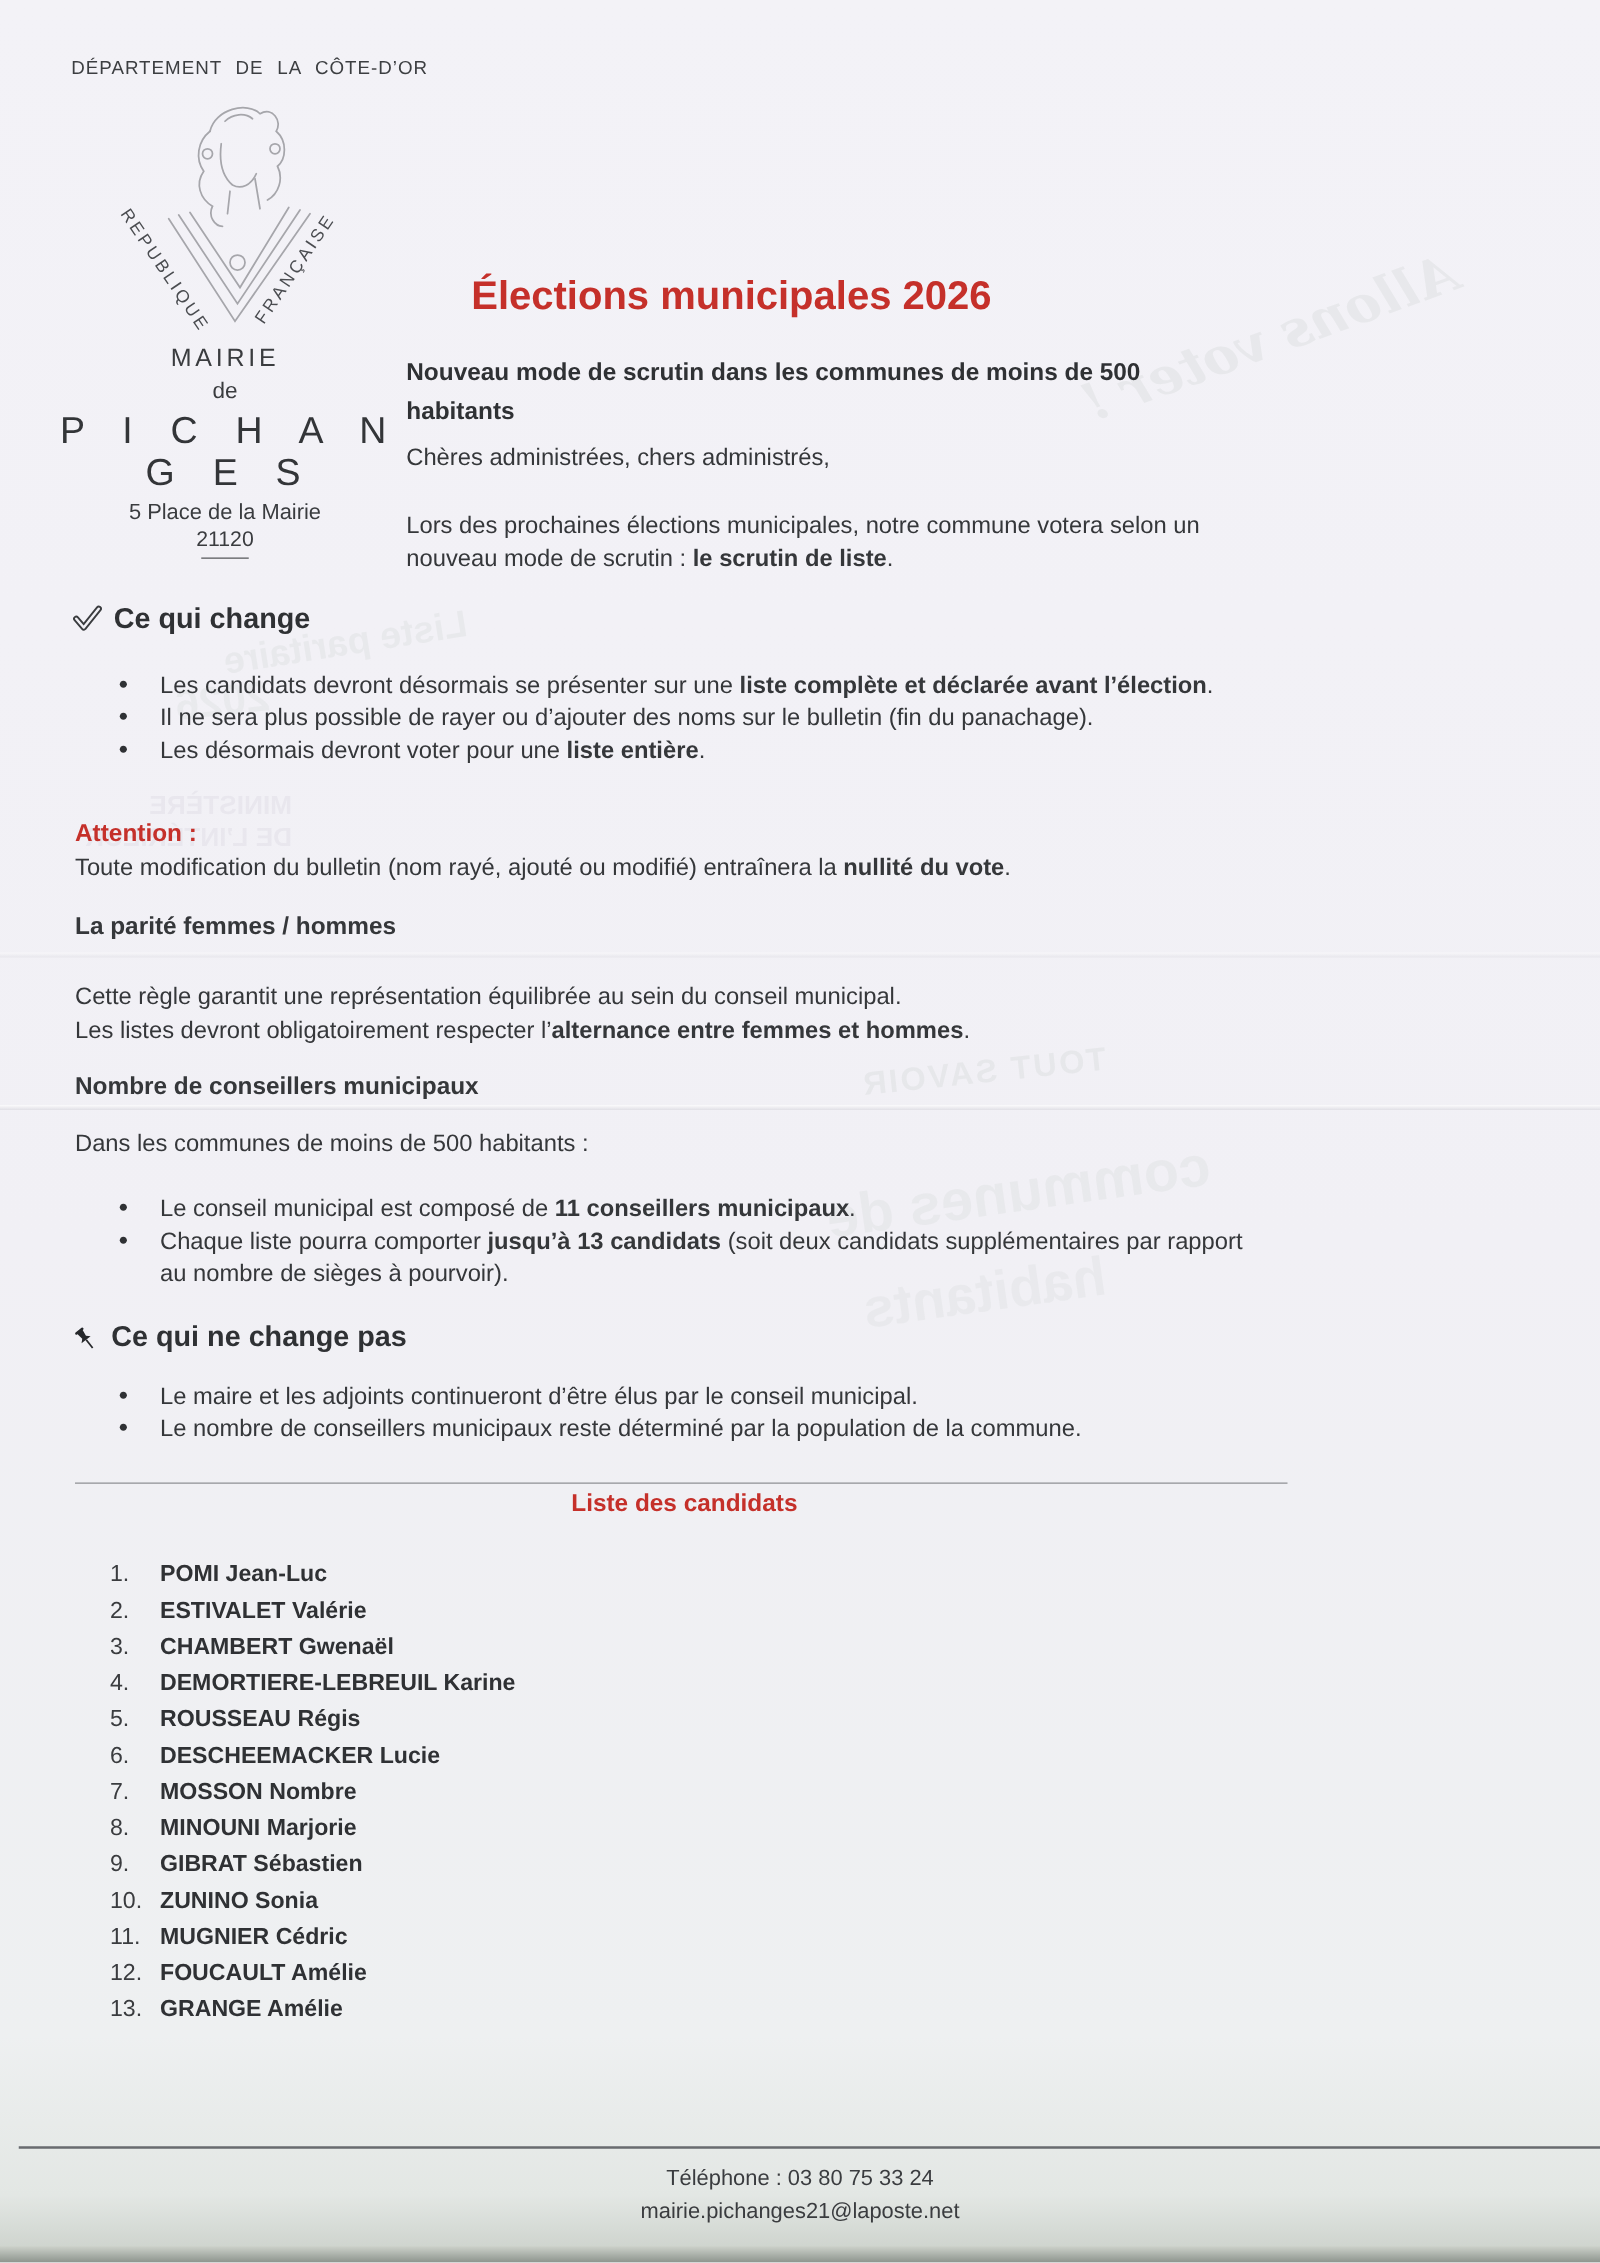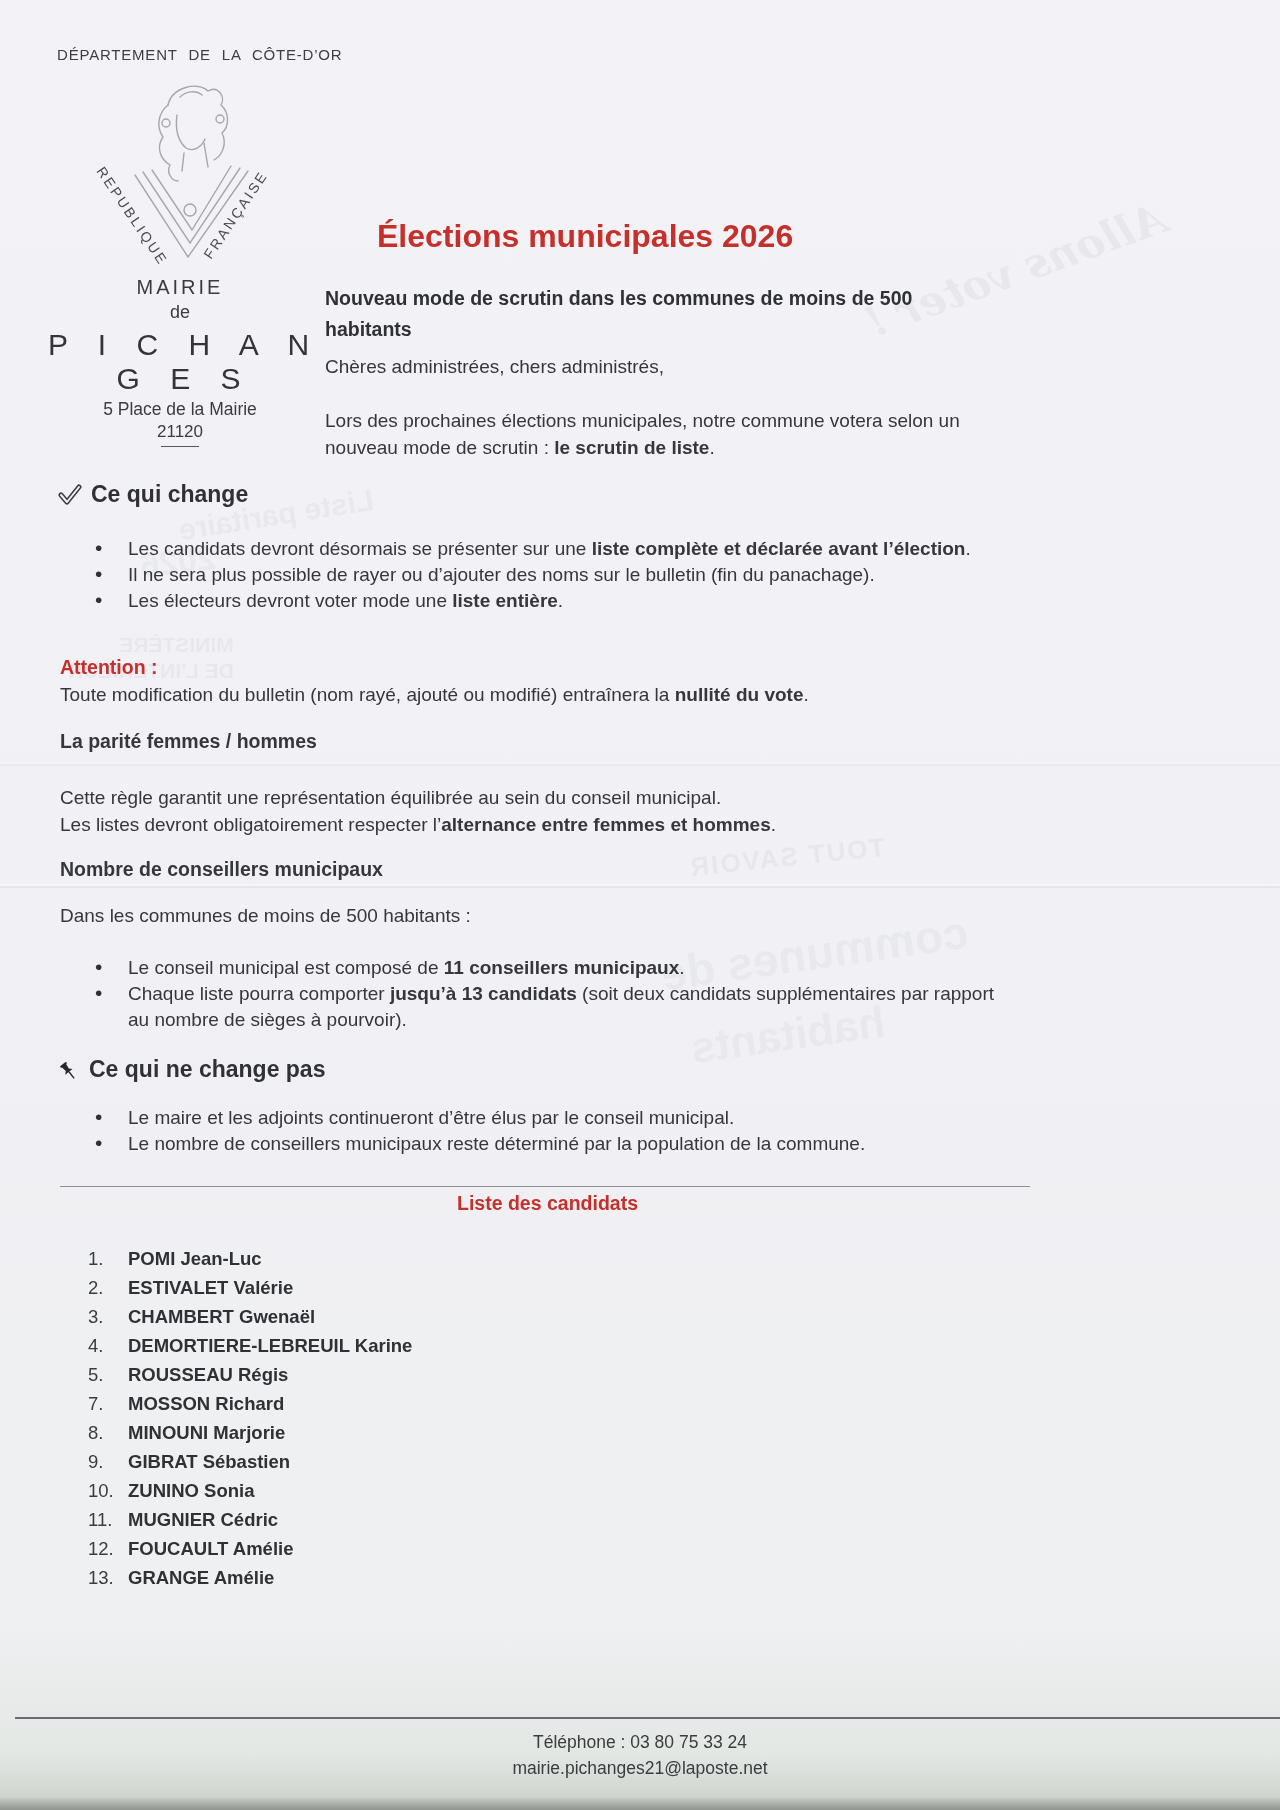--- a/index.html
+++ b/index.html
@@ -141,21 +141,21 @@
       </svg>
     </span>
     <span>Ce qui change</span>
   </div>
   <div class="blist blist1 abs">
 
       <div class="bi"><span>Les candidats devront désormais se présenter sur une </span><span class="b">liste complète et déclarée avant l’élection</span><span>.</span></div>
 
       <div class="bi"><span>Il ne sera plus possible de rayer ou d’ajouter des noms sur le bulletin (fin du panachage).</span></div>
 
-      <div class="bi"><span>Les électeurs devront voter mode une </span><span class="b">liste entière</span><span>.</span></div>
+      <div class="bi"><span>Les désormais devront voter pour une </span><span class="b">liste entière</span><span>.</span></div>
     </div>
 
   <div class="h-attention red abs">Attention :</div>
   <div class="attention-text abs"><span>Toute modification du bulletin (nom rayé, ajouté ou modifié) entraînera la </span><span class="b">nullité du vote</span><span>.</span></div>
 
   <div class="h-parite abs">La parité femmes / hommes</div>
   <div class="parite-text abs">
 
       <div><span>Cette règle garantit une représentation équilibrée au sein du conseil municipal.</span></div>
 
@@ -207,23 +207,26 @@
       </div>
 
       <div class="cand-row">
         <span class="cand-num">4.</span><span class="cand-name">DEMORTIERE-LEBREUIL Karine</span>
       </div>
 
       <div class="cand-row">
         <span class="cand-num">5.</span><span class="cand-name">ROUSSEAU Régis</span>
       </div>
 
-
-      <div class="cand-row">
-        <span class="cand-num">7.</span><span class="cand-name">MOSSON Richard</span>
+      <div class="cand-row">
+        <span class="cand-num">6.</span><span class="cand-name">DESCHEEMACKER Lucie</span>
+      </div>
+
+      <div class="cand-row">
+        <span class="cand-num">7.</span><span class="cand-name">MOSSON Nombre</span>
       </div>
 
       <div class="cand-row">
         <span class="cand-num">8.</span><span class="cand-name">MINOUNI Marjorie</span>
       </div>
 
       <div class="cand-row">
         <span class="cand-num">9.</span><span class="cand-name">GIBRAT Sébastien</span>
       </div>
 

